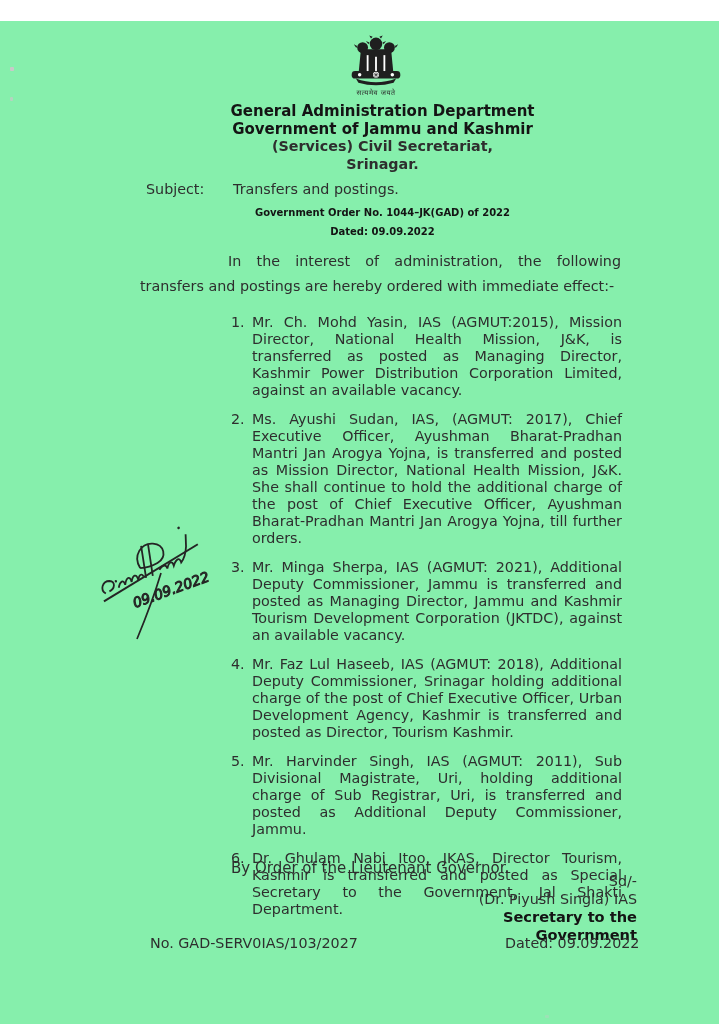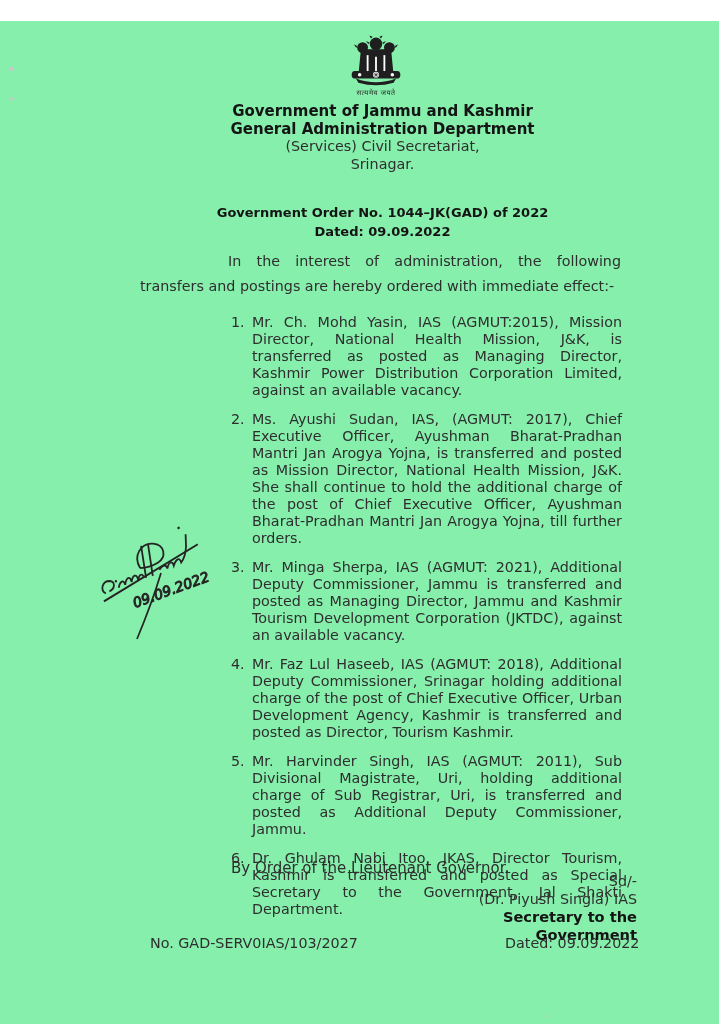--- a/index.html
+++ b/index.html
@@ -11,27 +11,27 @@
     color:#2e2e2e;
     overflow:hidden;
     margin-top:21px;
   }
   
   .emblem-wrap { position:absolute; left:337px; top:12px; width:78px; text-align:center; }
   .emblem-wrap svg { display:block; margin:0 auto; }
   .emblem-motto { font-size:7px; line-height:7px; color:#2a2a2a; margin-top:1px; letter-spacing:0.5px; white-space:nowrap; }
   .org-block { position:absolute; left:130px; top:82px; width:505px; text-align:center; line-height:17.5px; }
   .org-bold { font-weight:bold; font-size:15px; color:#141414; }
-  .org-reg  { font-size:14.3px; color:#2e2e2e; }
+  .org-reg  { font-size:14.3px; color:#2e2e2e;font-weight:bold; }
   
   .subject-row { position:absolute; left:146px; top:160px; width:480px; font-size:14.3px; display:flex; }
   .subject-label { width:87px; flex:none; }
   
   .order-title { position:absolute; left:130px; top:183px; width:505px; text-align:center;
-                 font-weight:bold; font-size:13px; color:#141414; line-height:18.5px; }
+                 font-weight:bold; font-size:10px; color:#141414; line-height:18.5px; }
   
   .intro { position:absolute; left:140px; top:228px; width:481px;
            font-size:14.3px; line-height:25px; text-align:justify; text-indent:88px; }
   
   .order-list { position:absolute; left:231px; top:293px; width:391px; font-size:14.3px; line-height:17px; }
   .order-item { display:flex; margin-bottom:12px; }
   .order-item .num { width:21px; flex:none; }
   .order-item .txt { flex:1; text-align:justify; }
   
   .closing { position:absolute; left:231px; top:838px; font-size:15px; }
@@ -88,26 +88,30 @@
         <line x1="39.3" y1="45.2" x2="34.7" y2="49.8"></line>
       </g>
 
       <circle cx="17.5" cy="47.5" r="2.1" fill="#ffffff"></circle>
       <circle cx="56.5" cy="47.5" r="2.1" fill="#ffffff"></circle>
     </svg>
     <div class="emblem-motto">सत्यमेव जयते</div>
   </div>
 
   <div class="org-block">
+    <div class="org-bold">General Administration Department</div>
     <div class="org-bold">Government of Jammu and Kashmir</div>
-    <div class="org-bold">General Administration Department</div>
     <div class="org-reg">(Services) Civil Secretariat,</div>
     <div class="org-reg">Srinagar.</div>
   </div>
 
+  <div class="subject-row">
+    <span class="subject-label">Subject:</span>
+    <span>Transfers and postings.</span>
+  </div>
 
   <div class="order-title">
     <div>Government Order No. 1044–JK(GAD) of 2022</div>
     <div>Dated: 09.09.2022</div>
   </div>
 
   <div class="intro">In the interest of administration, the following transfers and postings are hereby ordered with immediate effect:-</div>
 
   <div class="order-list">
     <div class="order-item">

